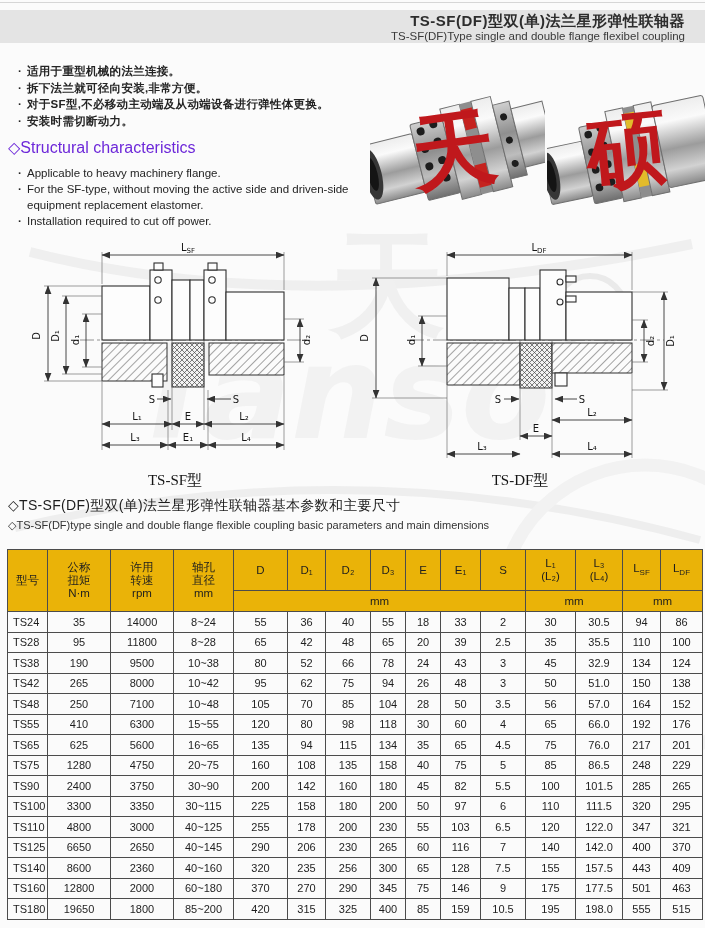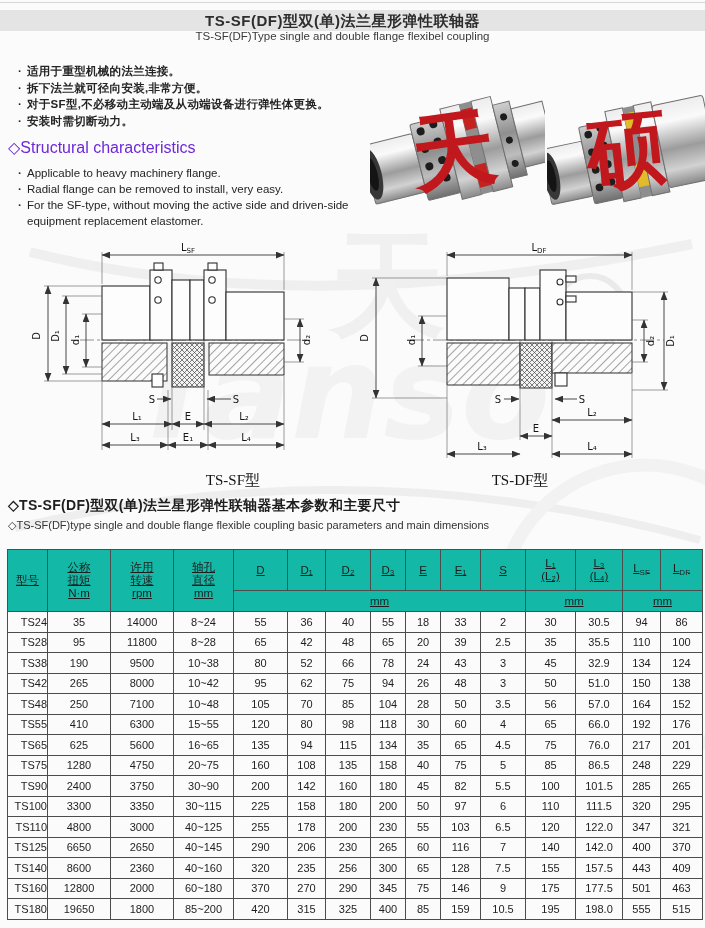--- a/index.html
+++ b/index.html
@@ -2,22 +2,22 @@
 <html><head>
 <meta charset="utf-8">
 <style>
   html,body{margin:0;padding:0;background:#fbfbfb;}
   #page{position:relative;width:705px;height:928px;background:#fbfbfb;overflow:hidden;
         font-family:"Liberation Sans",sans-serif;color:#222;}
   #page > *{position:absolute;}
   .z1{z-index:1;}
   
   .topline{left:0;top:2px;width:705px;height:1px;background:#d6d6d6;}
-  .titlebar{left:0;top:10px;width:705px;height:21px;background:#e4e4e4;box-sizing:border-box;
-            text-align:center;padding:2px 20px 0 0;}
+  .titlebar{left:0;top:10px;width:705px;height:33px;background:#e4e4e4;box-sizing:border-box;
+            text-align:right;padding:2px 20px 0 0;}
   .title-zh{font-size:15px;font-weight:700;color:#2d2d2d;line-height:18px;letter-spacing:.5px;}
   .title-en{font-size:11.5px;color:#3a3a3a;line-height:13px;}
   
   .features{left:8px;top:55px;width:360px;}
   .feat-h-zh{font-size:14.5px;font-weight:700;color:#1f1f1f;}
   .bullets{margin:8px 0 0 8px;}
   .bullet{position:relative;font-size:11.5px;line-height:16.5px;padding-left:11px;color:#242424;}
   .bullet::before{content:"·";position:absolute;left:2px;font-weight:700;}
   .zh .bullet{font-weight:600;letter-spacing:.3px;}
   .feat-h-en{font-size:16px;font-weight:400;color:#6d28d9;margin-top:9px;}
@@ -29,32 +29,32 @@
   svg text{font-family:"DejaVu Sans",sans-serif;}
   .cl{stroke:#787878;stroke-width:.8;stroke-dasharray:14 3 3 3;fill:none;}
   .part{fill:#fdfdfd;stroke:#2e2e2e;stroke-width:1.1;}
   .hatchr{stroke:#2e2e2e;stroke-width:1;}
   .dim{stroke:#333;stroke-width:.9;fill:none;}
   .ext{stroke:#5a5a5a;stroke-width:.6;fill:none;}
   .lbl{font-size:10px;fill:#161616;}
   .sub{font-size:7px;}
   .caption{font-family:"Liberation Serif",serif;font-size:15px;color:#141414;text-align:center;width:140px;}
   
-  .sec-zh{left:8px;top:497px;font-size:14px;font-weight:700;color:#1d1d1d;letter-spacing:.3px;}
+  .sec-zh{left:8px;top:497px;font-size:14px;font-weight:400;color:#1d1d1d;letter-spacing:.3px;}
   .sec-en{left:8px;top:519px;font-size:11px;color:#333;}
   
   table{left:7px;top:549px;width:695px;border-collapse:collapse;table-layout:fixed;background:#fcfcfc;}
   th,td{border:1px solid #4c4c4c;font-size:11px;color:#1e1e1e;text-align:center;padding:0;overflow:hidden;}
-  thead th{background:#14b8a6;font-weight:400;font-size:11.5px;text-decoration:underline;}
+  thead th{background:#eab308;font-weight:400;font-size:11.5px;}
   .hr1 th{height:40px;}
   .hr2 th{height:20px;}
   .pre{white-space:pre-line;line-height:13px;}
   sub{font-size:8px;}
   tbody td{height:19.5px;background:#fbfbfb;}
-  tbody td:first-child{text-align:right;padding-left:5px;}
+  tbody td:first-child{text-align:left;padding-left:5px;}
 </style>
 </head>
 <body>
 
 <div id="page">
 
   <svg width="0" height="0">
     <defs>
       <linearGradient id="met1" x1="0" y1="0" x2="0" y2="1">
         <stop offset="0" stop-color="#ededed"></stop>
@@ -103,22 +103,22 @@
   <div class="features z1">
     <div class="bullets zh">
       <div class="bullet">适用于重型机械的法兰连接。</div>
       <div class="bullet">拆下法兰就可径向安装,非常方便。</div>
       <div class="bullet">对于SF型,不必移动主动端及从动端设备进行弹性体更换。</div>
       <div class="bullet">安装时需切断动力。</div>
     </div>
     <div class="feat-h-en">◇Structural characteristics</div>
     <div class="bullets en">
       <div class="bullet">Applicable to heavy machinery flange.</div>
-      <div class="bullet">Radial flange can be removed to install, very easy.</div>
       <div class="bullet">For the SF-type, without moving the active side and driven-side equipment replacement elastomer.</div>
+      <div class="bullet">Installation required to cut off power.</div>
     </div>
   </div>
 
   <div class="photo z1" style="left:370px;top:57px;width:175px;height:176px;">
     <svg width="175" height="176" viewBox="0 0 175 176">
       <g transform="rotate(-14 87 88)">
         <rect x="-6" y="66" width="52" height="60" rx="2" fill="url(#met1)" stroke="#6f6f6f"></rect>
         <ellipse cx="-2" cy="96" rx="9" ry="26" fill="#373737"></ellipse>
         <ellipse cx="-2" cy="96" rx="5" ry="17" fill="#141414"></ellipse>
         <rect x="46" y="57" width="33" height="78" rx="2" fill="url(#met2)" stroke="#6f6f6f"></rect>
@@ -294,21 +294,21 @@
     <text class="lbl" x="240" y="176" text-anchor="middle">L₂</text>
     <line class="dim" x1="168" y1="196" x2="200" y2="196" marker-start="url(#arr)" marker-end="url(#arr)"></line>
     <text class="lbl" x="184" y="192" text-anchor="middle">E</text>
 
     <line class="dim" x1="95" y1="214" x2="168" y2="214" marker-start="url(#arr)" marker-end="url(#arr)"></line>
     <line class="dim" x1="200" y1="214" x2="280" y2="214" marker-start="url(#arr)" marker-end="url(#arr)"></line>
     <text class="lbl" x="130" y="210" text-anchor="middle">L₃</text>
     <text class="lbl" x="240" y="210" text-anchor="middle">L₄</text>
   </svg>
 
-  <div class="caption z1" style="left:120px;top:471px;text-align:right;">TS-SF型</div>
+  <div class="caption z1" style="left:105px;top:471px;">TS-SF型</div>
   <div class="caption z1" style="left:450px;top:471px;">TS-DF型</div>
 
   <div class="sec-zh z1">◇TS-SF(DF)型双(单)法兰星形弹性联轴器基本参数和主要尺寸</div>
   <div class="sec-en z1">◇TS-SF(DF)type single and double flange flexible coupling basic parameters and main dimensions</div>
 
   <table class="z1">
     <colgroup>
       <col style="width:40px">
         <col style="width:63px">
         <col style="width:63px">

